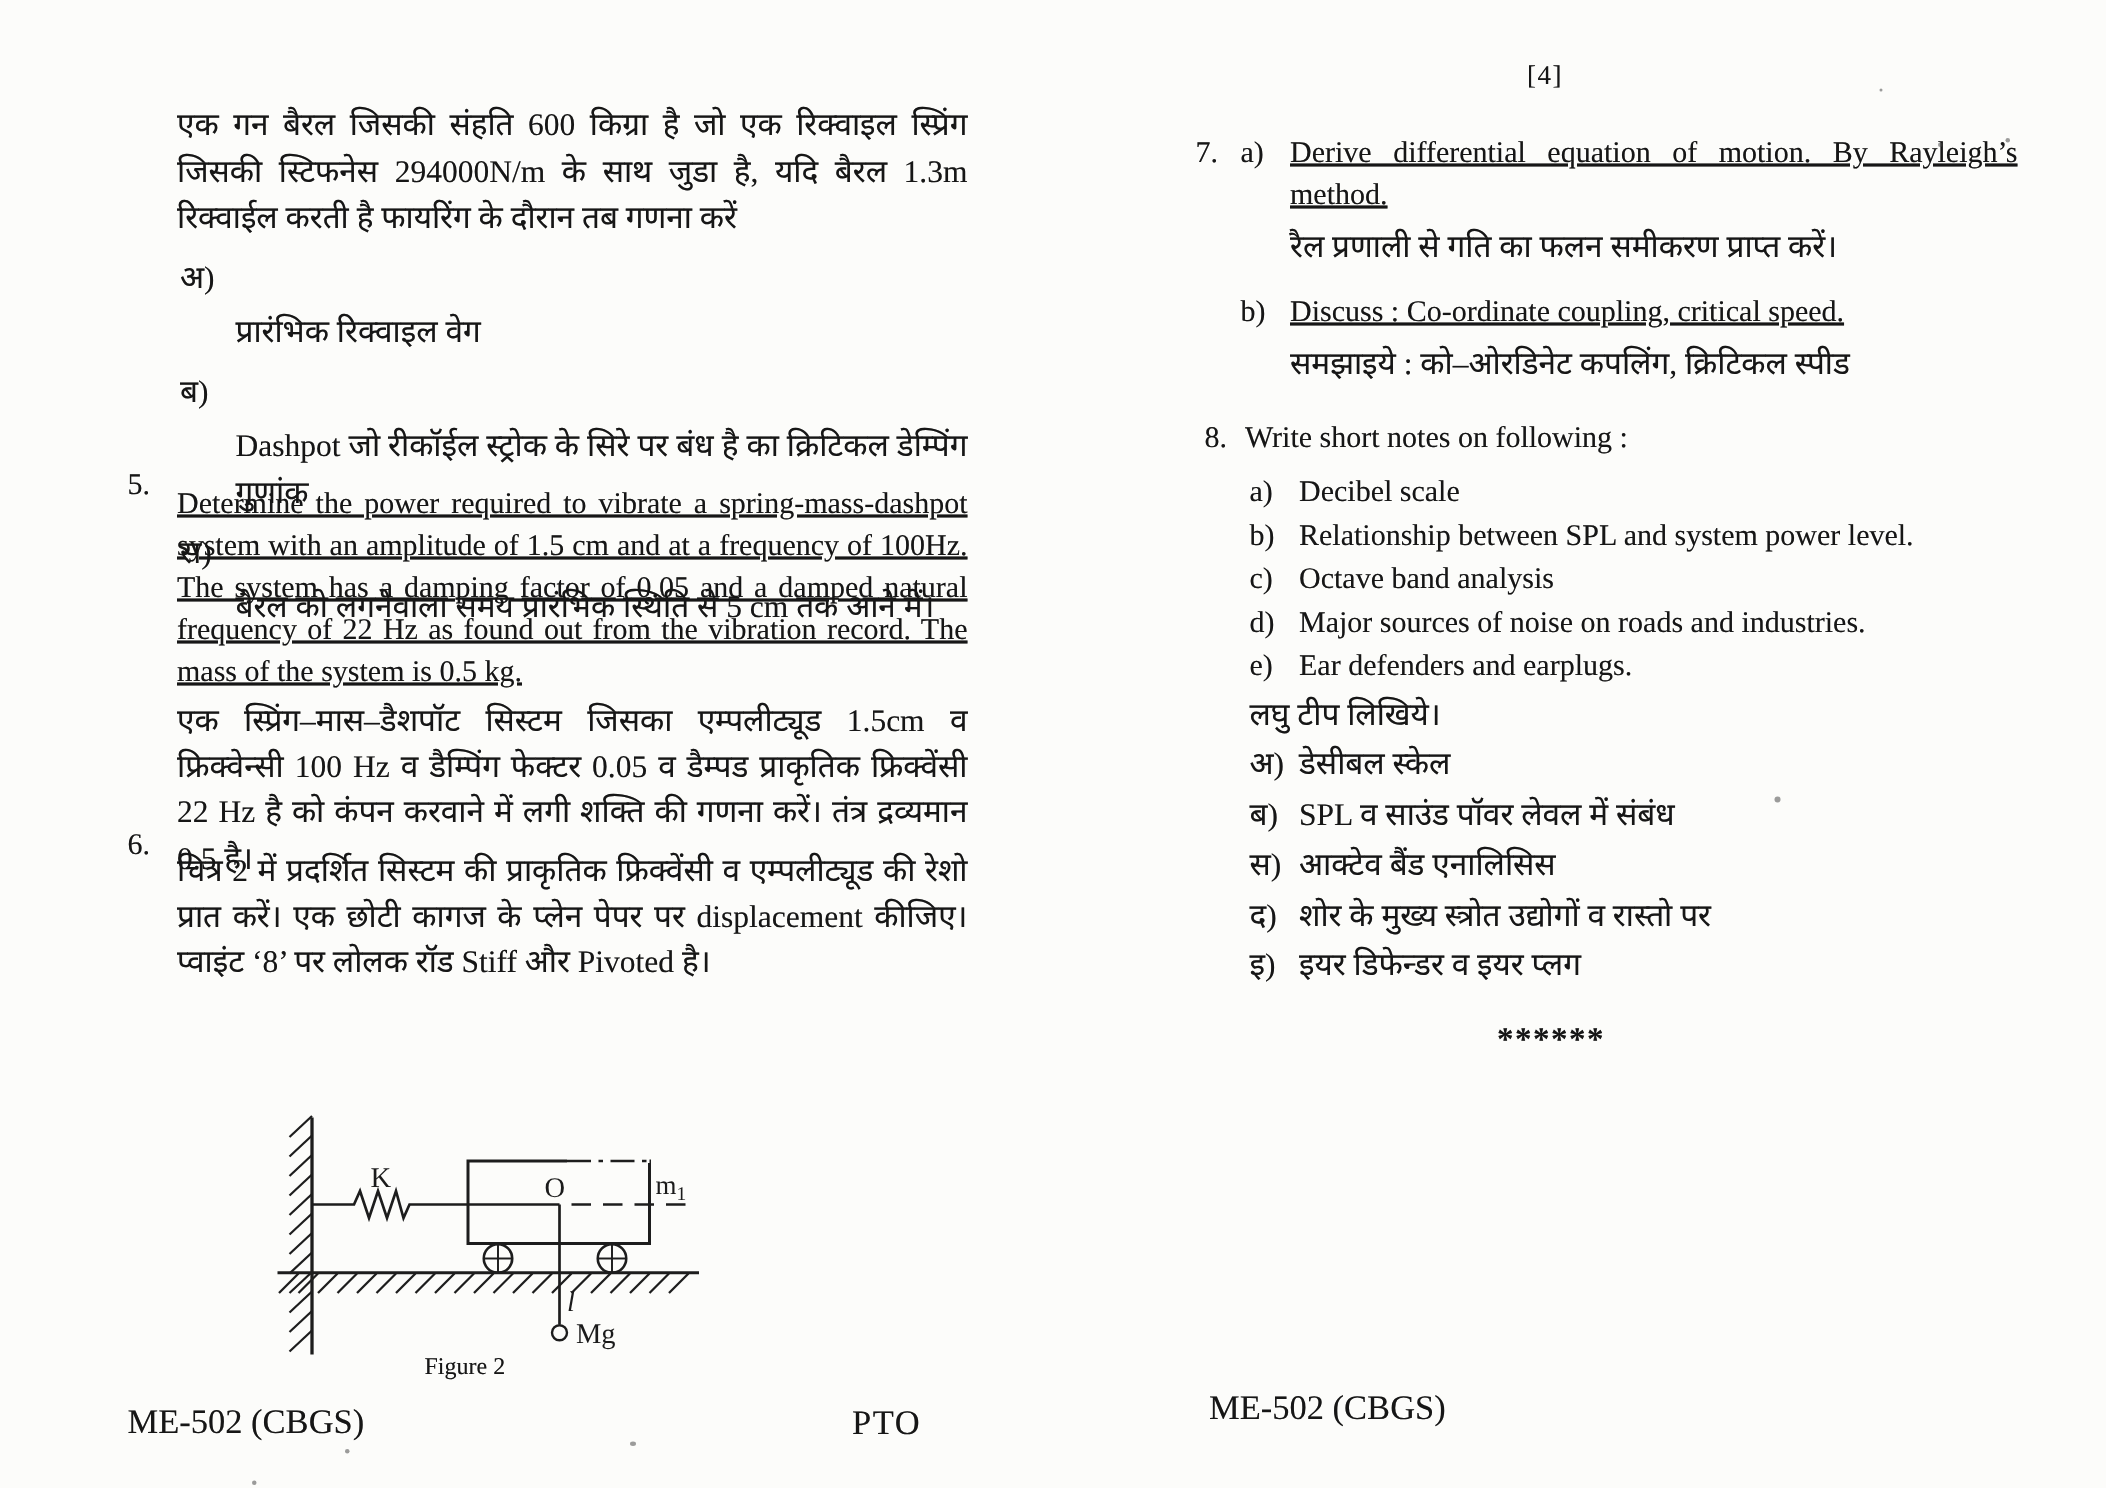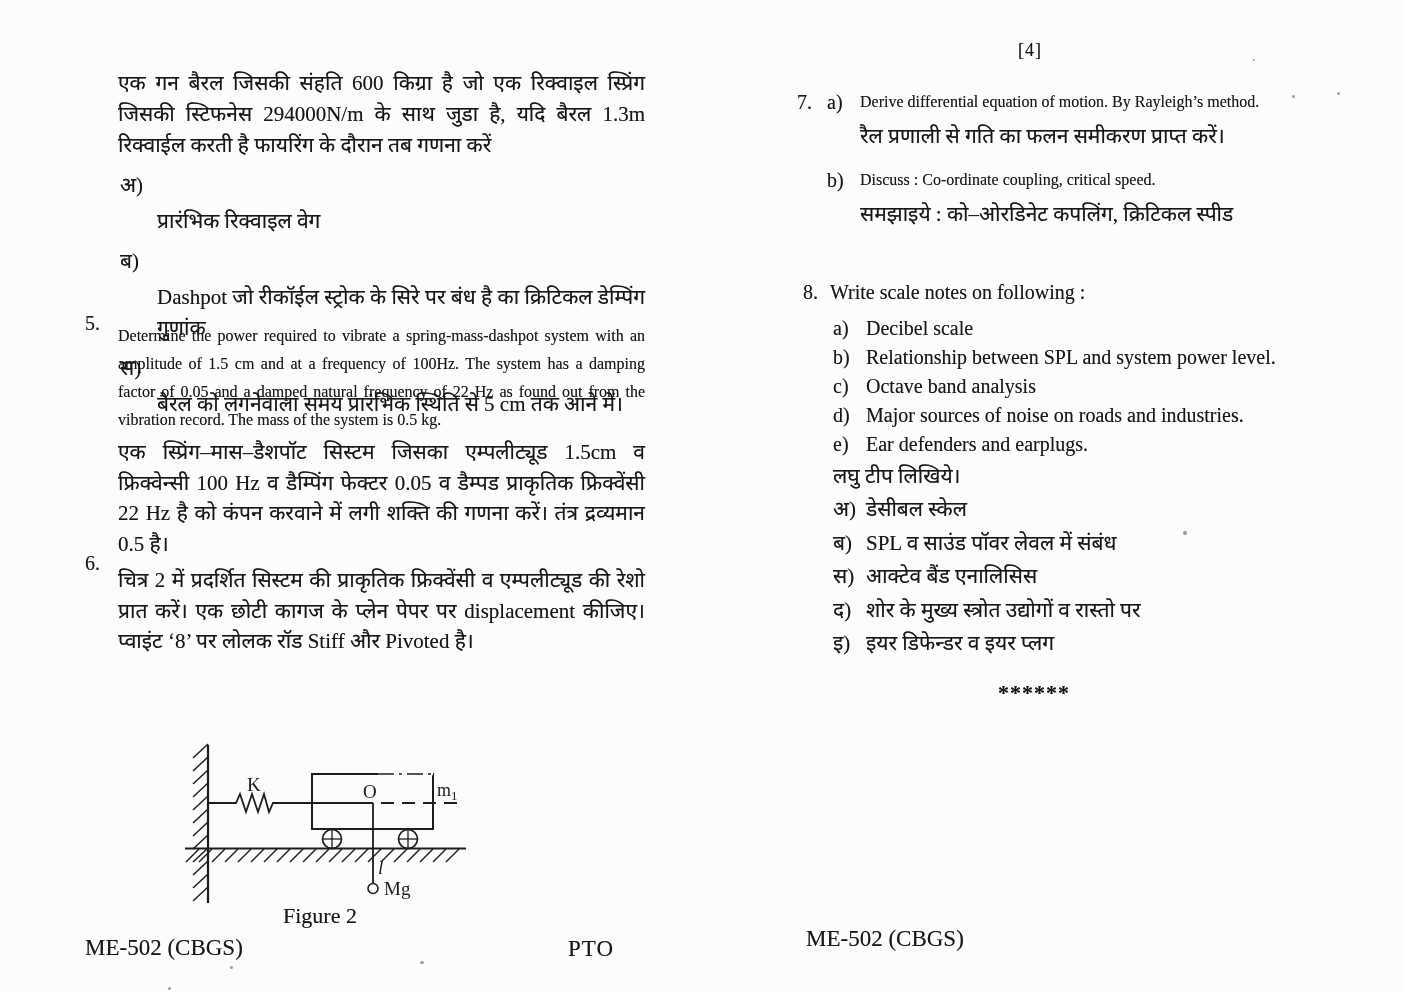--- a/index.html
+++ b/index.html
@@ -9,21 +9,21 @@
     font-family:"Liberation Serif","DejaVu Serif",serif;
     color:#161616;
     -webkit-font-smoothing:antialiased;
   }
   .page{position:absolute;inset:0;}
   .abs{position:absolute;}
   p{margin:0;}
   .ink{text-shadow:0 0 .4px rgba(25,25,25,.45);}
   .just{text-align:justify;text-justify:inter-word;}
   .hi{font-size:21px;line-height:31px;}
-  .en{font-size:16px;line-height:28px;}
+  .en{font-size:20px;line-height:28px;text-decoration:underline;}
   .pgnum{font-size:18px;letter-spacing:1px;}
   .opt{display:flex;margin-top:9px;}
   .optlabel{flex:none;width:37px;}
   .opttext{flex:1;margin-top:36px;}
   .qblock{display:flex;}
   .qnum{flex:none;width:33px;font-size:20px;line-height:28px;}
   .qbody{flex:1;margin-top:13px;}
   .qbody .hi{margin-top:3px;line-height:30.5px;}
   
   .q7row{display:flex;}
@@ -40,21 +40,21 @@
   .q8heading{font-size:20px;line-height:29px;}
   .q8items{margin-left:30px;margin-top:7px;}
   .q8item{display:flex;line-height:29px;}
   .q8item .ilabel{flex:none;width:33px;font-size:20px;}
   .q8item .itext{flex:1;font-size:20px;}
   .q8item.hindi{line-height:33.5px;}
   .q8item.hindi .ilabel,.q8item.hindi .itext{font-size:21px;}
   .q8hindihead{font-size:21px;line-height:33px;margin-top:1px;}
   .stars{font-size:22px;font-weight:bold;letter-spacing:1px;}
   .footer{font-size:23px;}
-  .caption{font-size:22px;}
+  .caption{font-size:16px;}
   .speck{position:absolute;background:#4a4a4a;border-radius:50%;opacity:.55;}
   svg text{font-family:"Liberation Serif","DejaVu Serif",serif;fill:#1b1b1b;}
 </style>
 </head>
 <body>
 
 <div class="page">
 
   <div class="abs pgnum ink" style="left:1018px;top:40px;">[4]</div>
 
@@ -189,21 +189,21 @@
             <p class="hi ink">समझाइये : को–ओरडिनेट कपलिंग, क्रिटिकल स्पीड</p>
           </div>
         </div>
       </div>
     </div>
   </section>
 
   <section class="abs" style="left:803px;top:278px;width:560px;">
     <div class="q8head">
       <span class="q8num ink">8.</span>
-      <span class="q8heading ink">Write scale notes on following :</span>
+      <span class="q8heading ink">Write short notes on following :</span>
     </div>
     <div class="q8items">
       <div class="q8item">
         <span class="ilabel ink">a)</span>
         <span class="itext ink">Decibel scale</span>
       </div>
       <div class="q8item">
         <span class="ilabel ink">b)</span>
         <span class="itext ink">Relationship between SPL and system power level.</span>
       </div>

